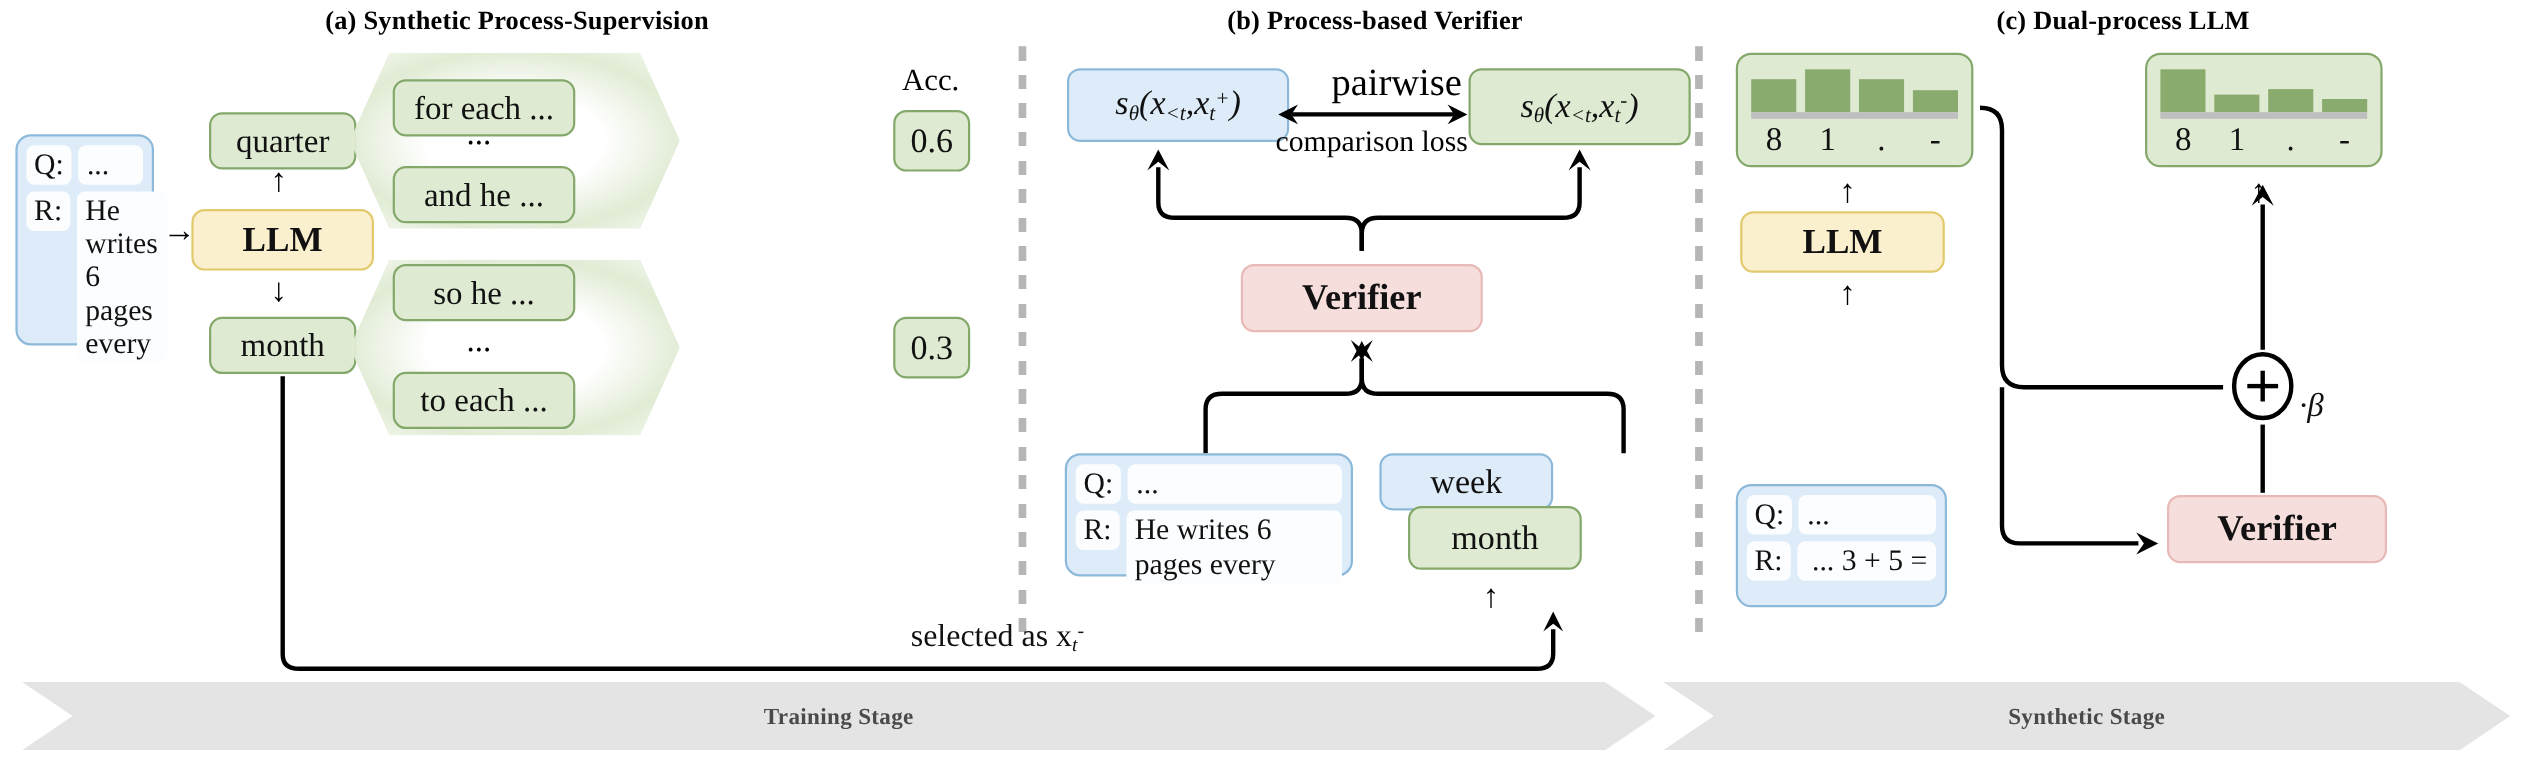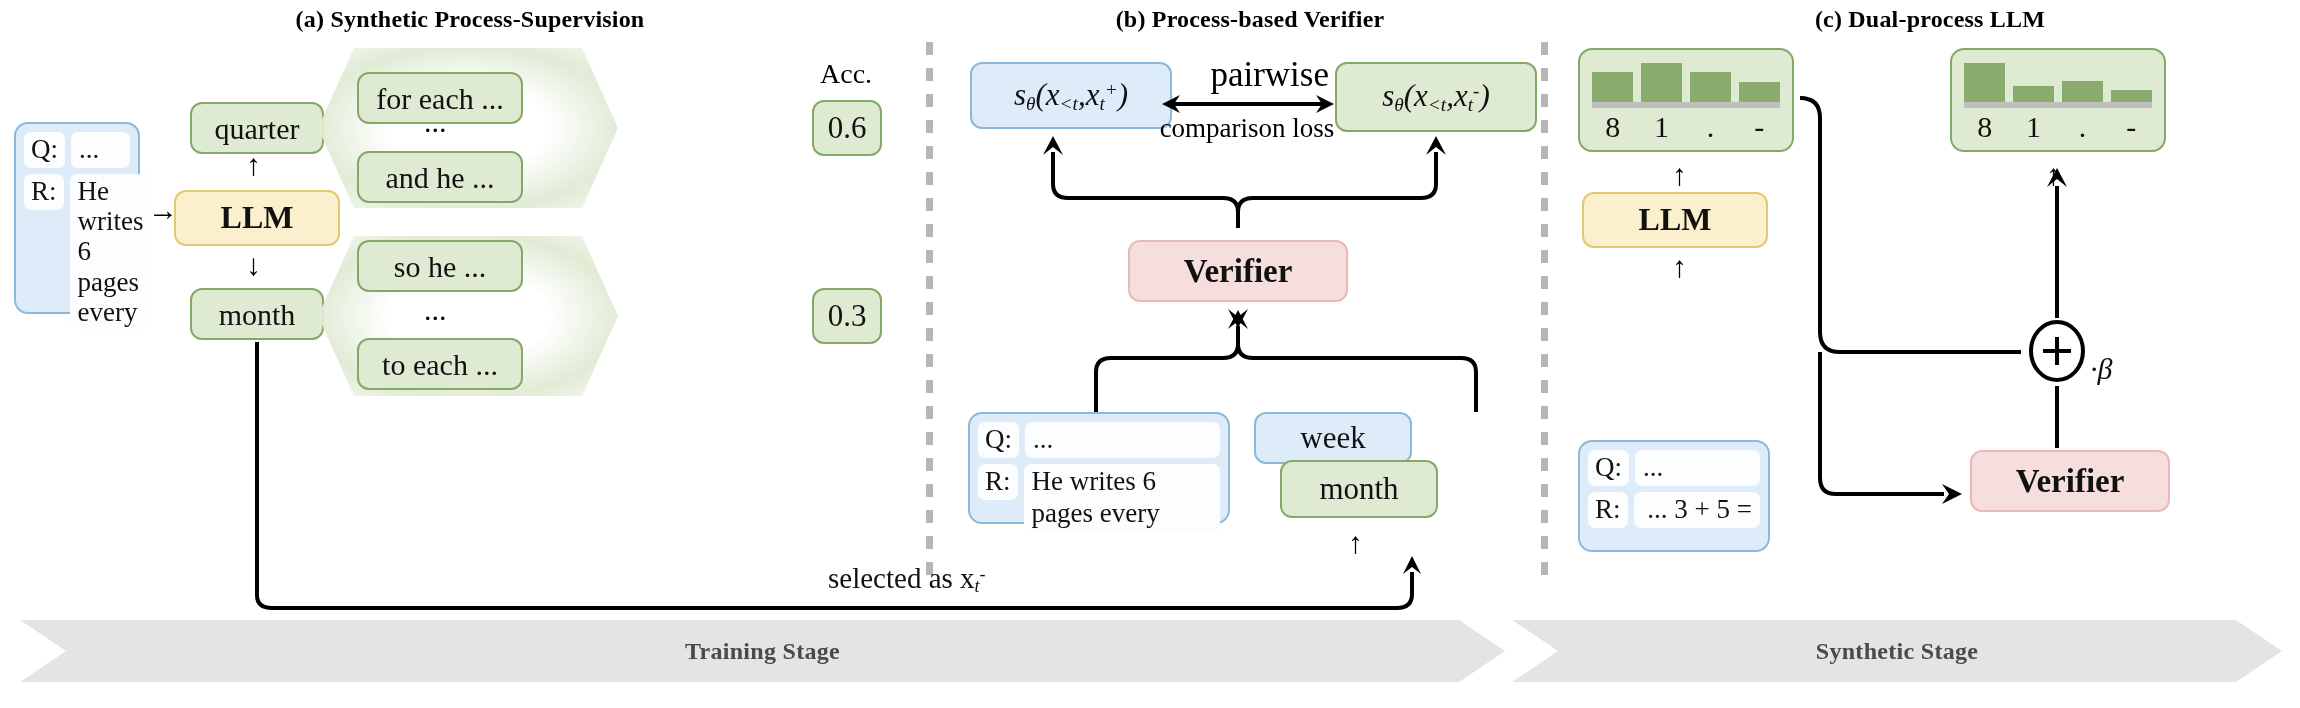--- a/index.html
+++ b/index.html
@@ -32,21 +32,21 @@
   .arrowtxt{font-size:30px;color:#000;line-height:1;}
   .lbl{font-size:27px;color:#000;white-space:nowrap;}
 
   
   .halo{background:radial-gradient(ellipse at 50% 50%, rgba(255,255,255,0.95) 0%,
         rgba(255,255,255,0.75) 38%, rgba(223,234,210,0.95) 72%, rgba(223,234,210,0.25) 100%);
         clip-path:polygon(12% 0%, 88% 0%, 100% 50%, 88% 100%, 12% 100%, 0% 50%);}
 
   
   .banner{background:#e4e4e4;display:flex;align-items:center;justify-content:center;}
-  .banner span{font-family:"Liberation Serif", serif;font-weight:bold;font-size:24px;
+  .banner span{font-family:"Liberation Serif", serif;font-weight:bold;font-size:21px;
                color:#4a4a4a;letter-spacing:.3px;}
   .bn-train{clip-path:polygon(0% 0%, calc(100% - 46px) 0%, 100% 50%, calc(100% - 46px) 100%, 0% 100%, 46px 50%);}
   .bn-infer{clip-path:polygon(0% 0%, calc(100% - 46px) 0%, 100% 50%, calc(100% - 46px) 100%, 0% 100%, 46px 50%);}
 
   
   .vsep{width:7px;background:repeating-linear-gradient(to bottom,#b6b6b6 0 13px,transparent 13px 26px);}
 
   
   .dist{flex-direction:column;justify-content:flex-end;padding:10px 12px 8px;border-radius:14px;}
   .bars{display:flex;align-items:flex-end;justify-content:space-between;width:100%;height:56px;}

